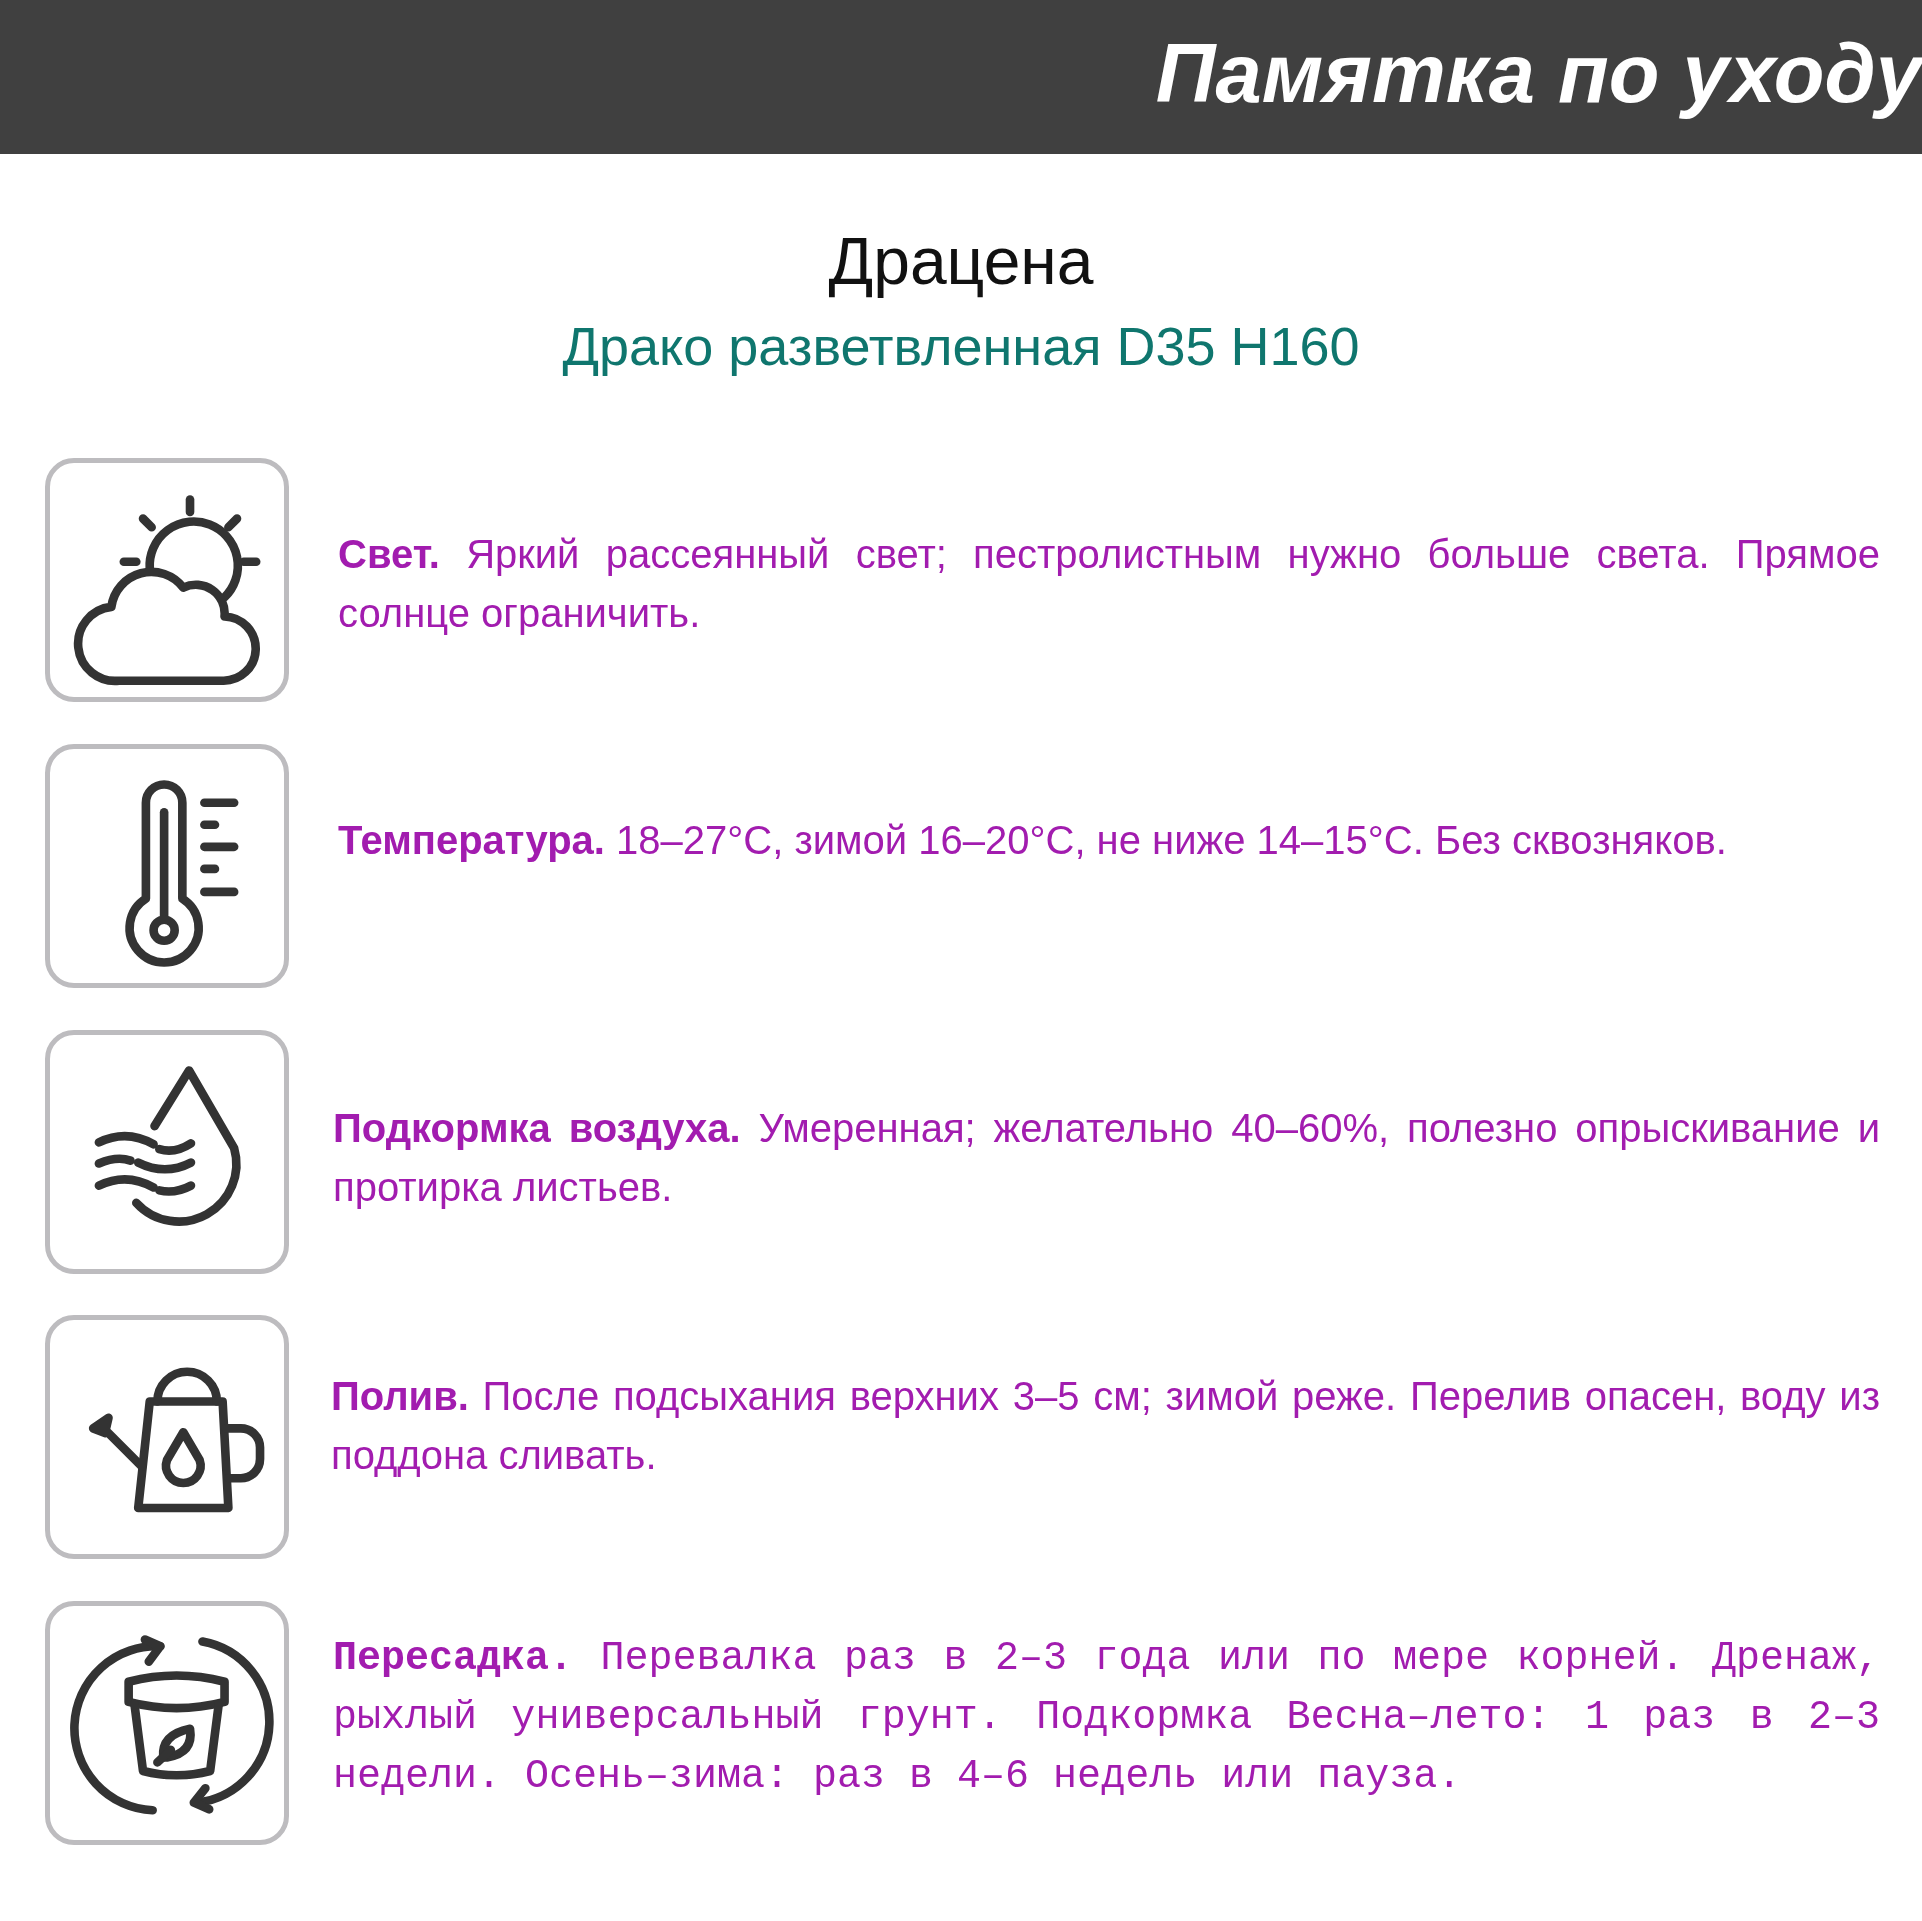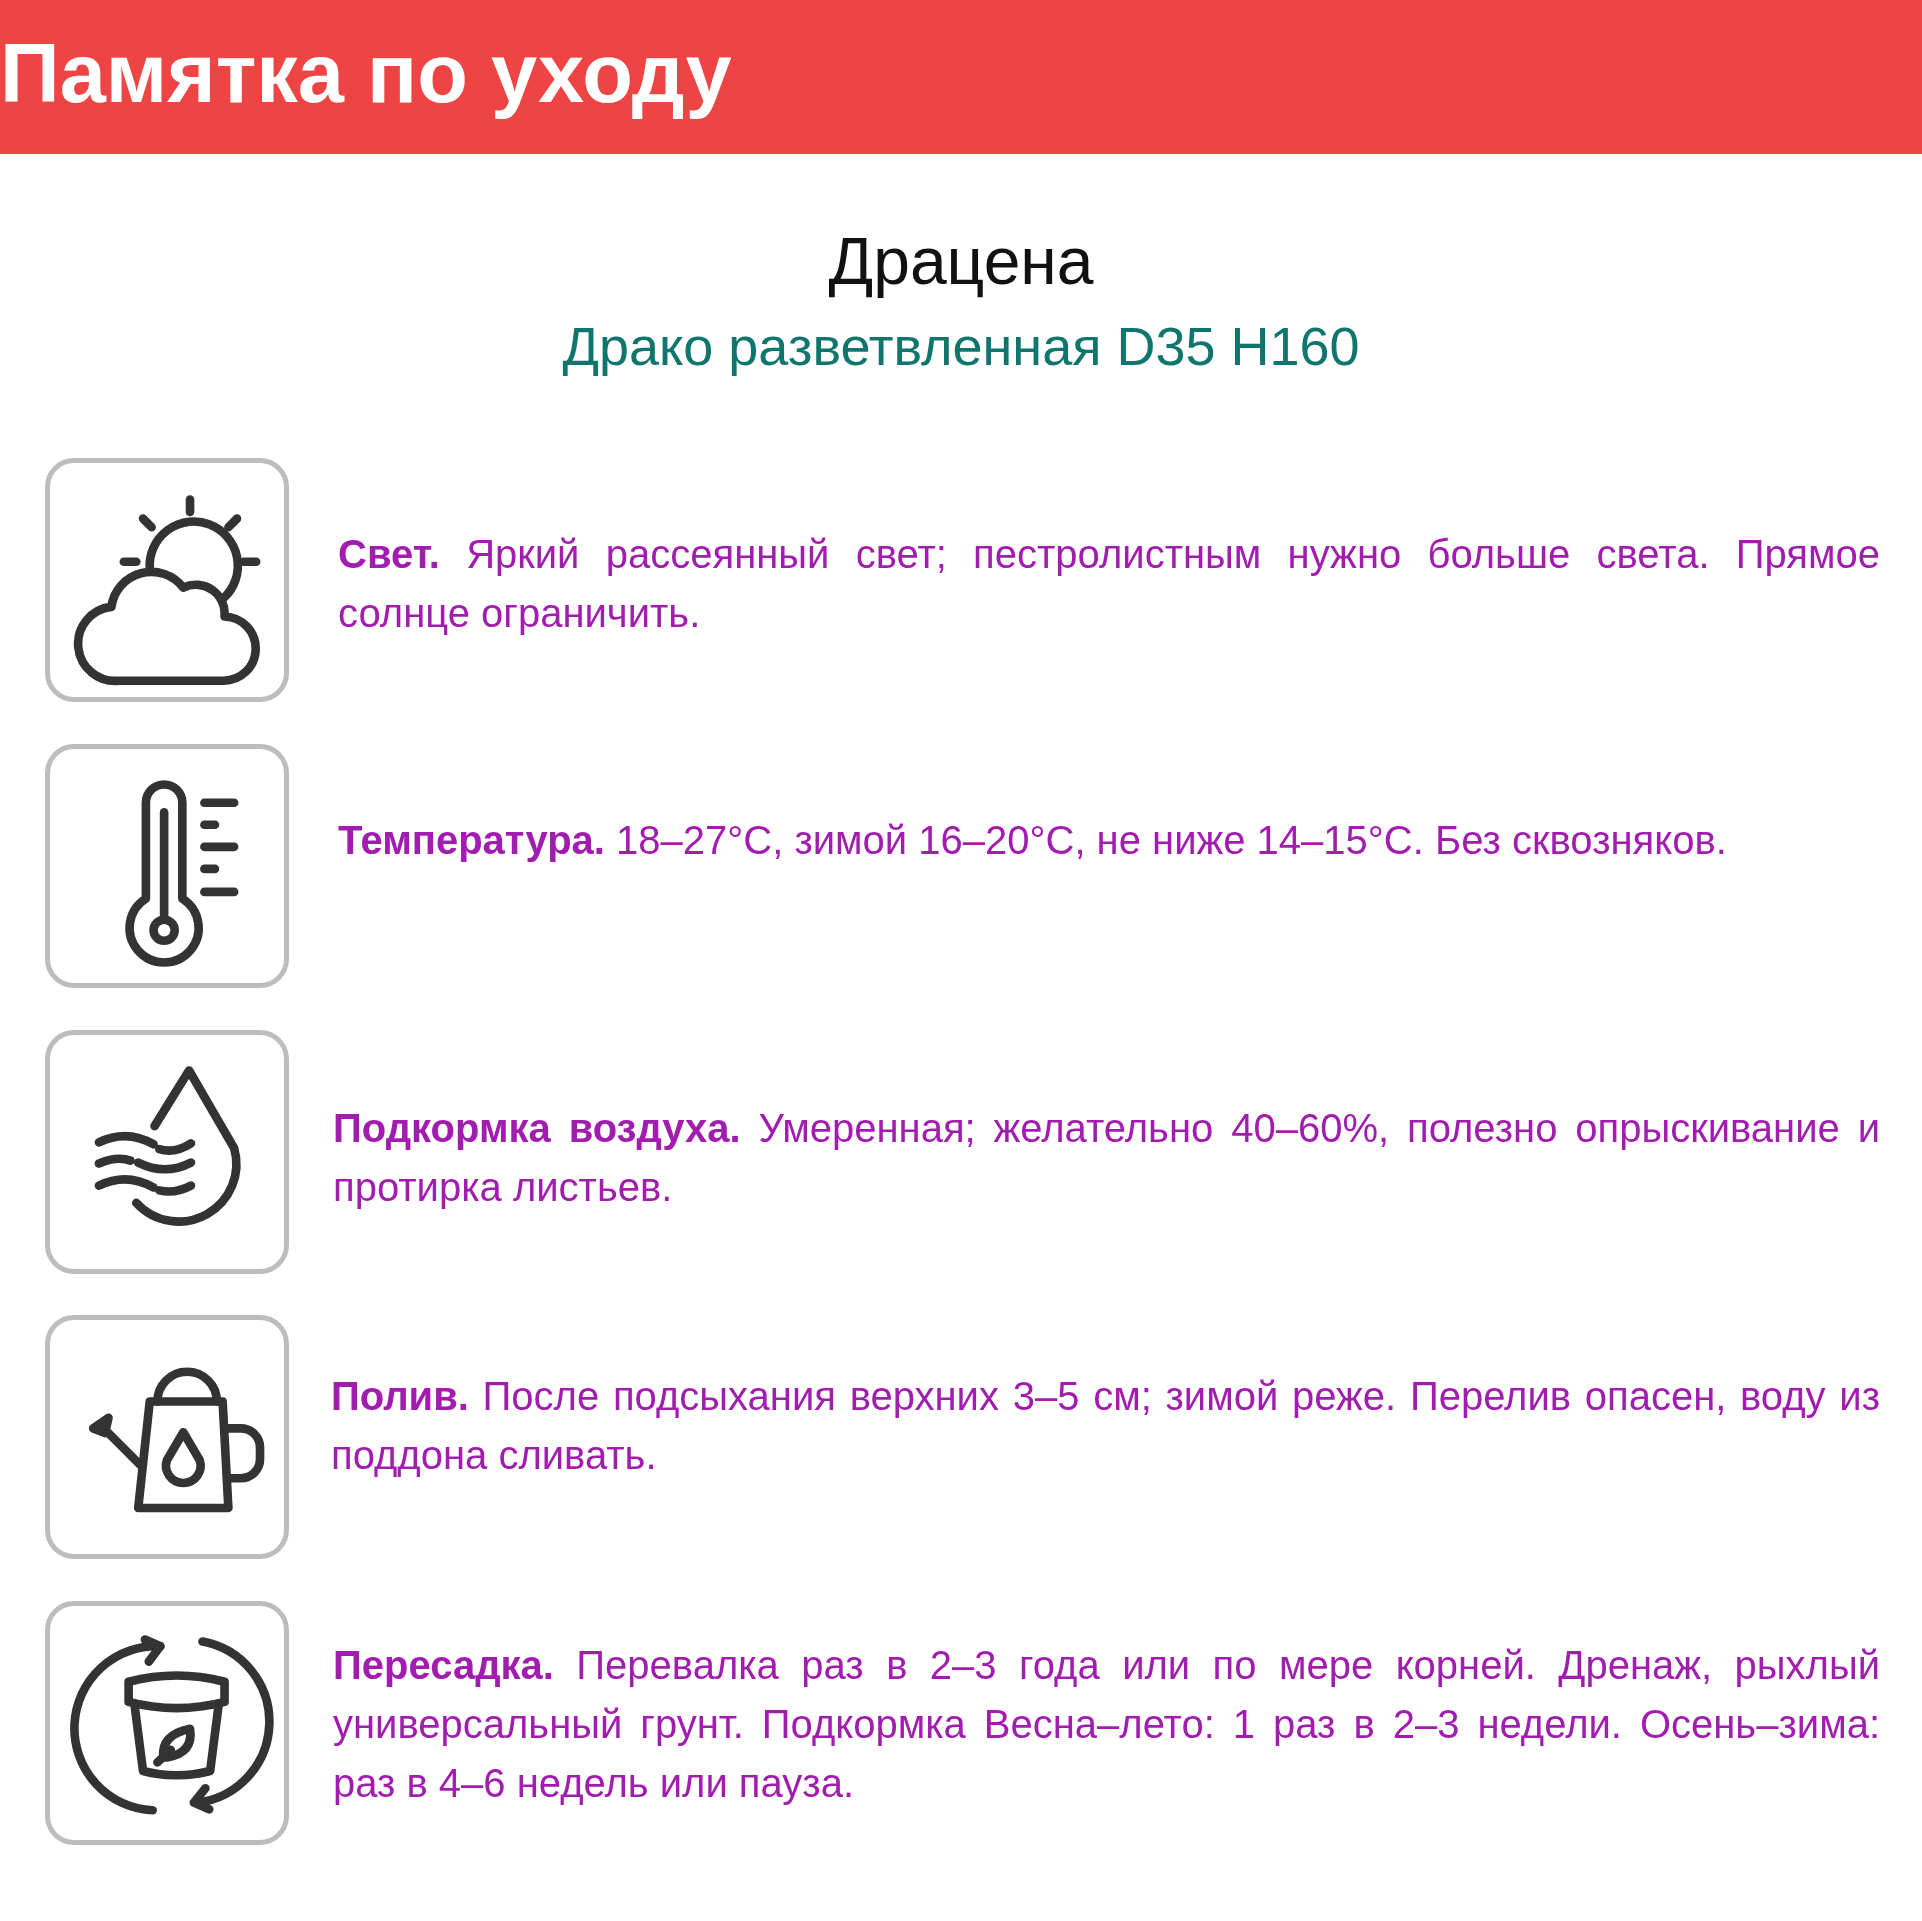--- a/index.html
+++ b/index.html
@@ -1,19 +1,19 @@
 <!DOCTYPE html>
 <html><head>
 <meta charset="utf-8">
 <style>
   html, body { margin: 0; padding: 0; background: #ffffff; }
   body { width: 1922px; height: 1921px; position: relative; overflow: hidden;
          font-family: "Liberation Sans", sans-serif; color: #111111; }
   .header { position: absolute; left: 0; top: 0; width: 1922px; height: 154px;
-            background: #ef4444; display: flex; align-items: center; justify-content: flex-start; }
+            background: #404040; display: flex; align-items: center; justify-content: flex-end; font-style: italic; }
   .header-title { color: #ffffff; font-size: 83px; font-weight: 700; letter-spacing: 0px; margin-top: -5.8px; }
   .title-block { position: absolute; left: 0; top: 213px; width: 1922px; text-align: center; }
   .plant-name { font-size: 66px; font-weight: 500; line-height: 96px; color: #111; }
   .plant-variant { font-size: 54px; line-height: 67px; color: #0f766e; margin-top: 4px; }
   .row { position: absolute; left: 45px; width: 1835px; height: 246px; }
   .icon-box { position: absolute; left: 0; top: 0; width: 234px; height: 234px;
               border: 5.8px solid #bdbcbf; border-radius: 29px; background: #fff; }
   .icon-box svg { position: absolute; left: 0; top: 0; width: 234px; height: 234px; }
   .text { position: absolute; left: 293px; right: 0; font-size: 40px; line-height: 59px;
           text-align: justify; color: #a21caf; }
@@ -115,17 +115,17 @@
         <path d="M99 35 L115 42 L103 58"></path>
         <path d="M159 37 A85 85 0 0 1 154 205"></path>
         <path d="M166 212 L150 205 L162 190"></path>
         <path d="M82 79 Q132 66 182 79 V100 Q132 113 82 100 Z"></path>
         <path d="M88 102 L97 172 Q132 181 167 172 L176 102"></path>
         <path d="M118 158 Q116 134 146 128 Q150 153 122 158 Z"></path>
         <line x1="112" y1="163" x2="126" y2="150"></line>
       </g>
     </svg>
   </div>
-  <div class="text" style="top:35px; left:288px;">
+  <div class="text" style="top:28px; left:288px;font-family:Liberation Mono, monospace;">
     <b>Пересадка.</b><span> Перевалка раз в 2–3 года или по мере корней. Дренаж, рыхлый универсальный грунт. Подкормка Весна–лето: 1 раз в 2–3 недели. Осень–зима: раз в 4–6 недель или пауза.</span>
   </div>
 </div>
 
 
 </body></html>

